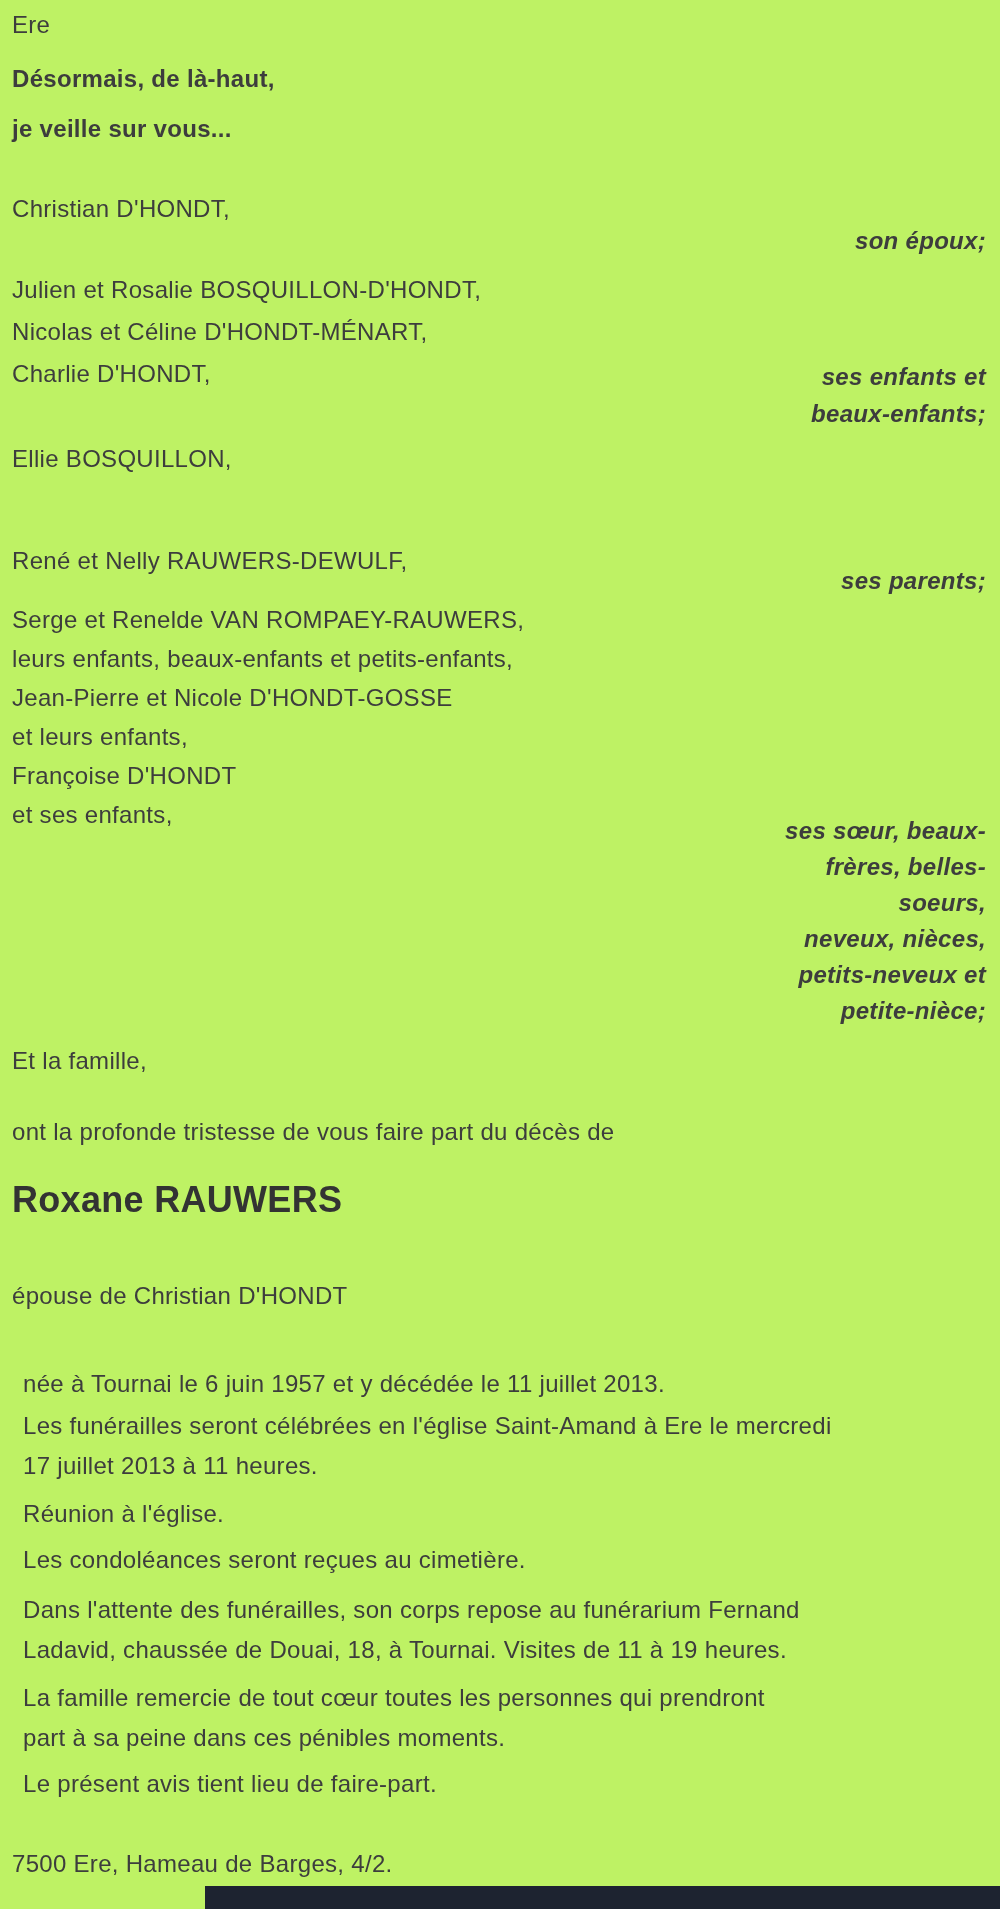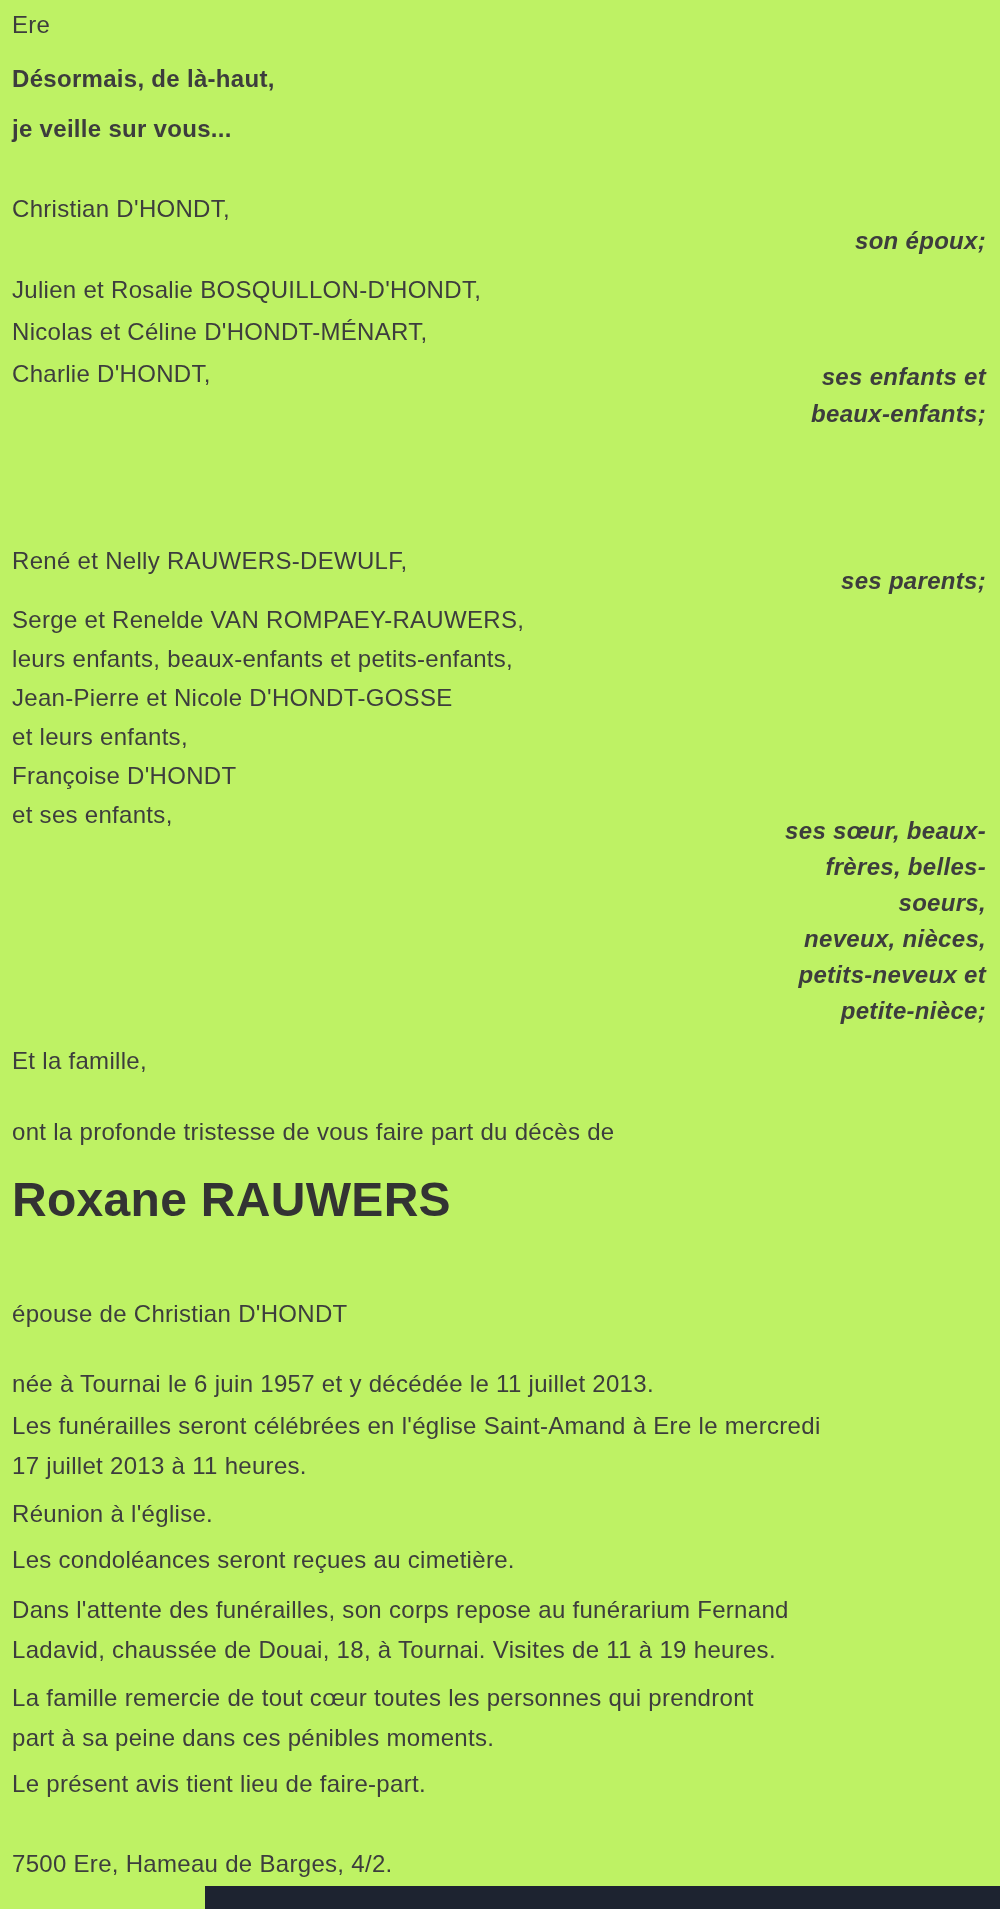--- a/index.html
+++ b/index.html
@@ -49,36 +49,36 @@
     font-weight: bold;
   }
   .relations.lh36 .rline { line-height: 36px; height: 36px; }
   .announcement {
     top: 1116px; left: 12px;
     line-height: 32px;
     white-space: nowrap;
   }
   .deceased-name {
     top: 1178px; left: 12px;
-    font-size: 48px;
+    font-size: 36px;
     font-weight: bold;
     line-height: 44px;
     color: #333333;
     white-space: nowrap;
   }
   .deceased-subtitle {
     top: 1280px; left: 12px;
     line-height: 32px;
     white-space: nowrap;
-    margin-top: 18px;
   }
   .detail { left: 12px; }
   .detail .dline {
     line-height: 40px; height: 40px;
     white-space: nowrap;
+    margin-left: 11px;
   }
   .address {
     top: 1848px; left: 12px;
     line-height: 32px;
     white-space: nowrap;
   }
   .bottom-bar {
     position: absolute;
     left: 205px; right: 0; bottom: 0;
     height: 23px;
@@ -107,20 +107,23 @@
   <div class="abs names" style="top:269px">
     <div class="nline">Julien et Rosalie BOSQUILLON-D'HONDT,</div>
     <div class="nline">Nicolas et Céline D'HONDT-MÉNART,</div>
     <div class="nline">Charlie D'HONDT,</div>
   </div>
   <div class="abs relations" style="top:358px">
     <div class="rline">ses enfants et</div>
     <div class="rline">beaux-enfants;</div>
   </div>
 
+  <div class="abs names" style="top:438px">
+    <div class="nline">Ellie BOSQUILLON,</div>
+  </div>
 
   <div class="abs names" style="top:540px">
     <div class="nline">René et Nelly RAUWERS-DEWULF,</div>
   </div>
   <div class="abs relations" style="top:562px">
     <div class="rline">ses parents;</div>
   </div>
 
   <div class="abs names lh39" style="top:600px">
     <div class="nline">Serge et Renelde VAN ROMPAEY-RAUWERS,</div>

